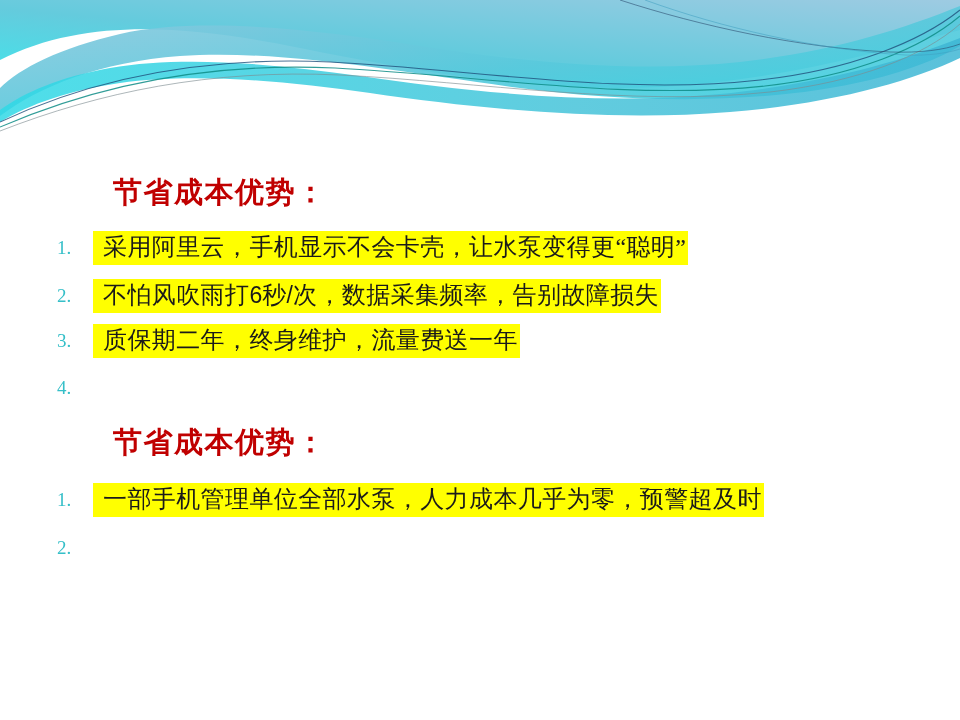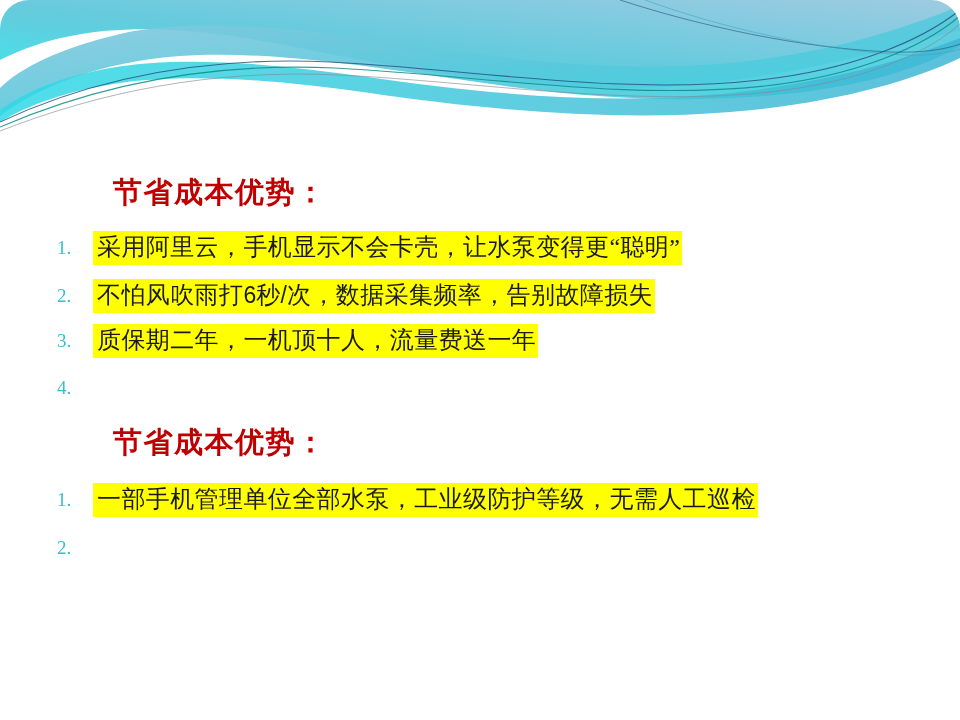--- a/index.html
+++ b/index.html
@@ -10,21 +10,20 @@
   }
   body {
     font-family: "Liberation Serif", "DejaVu Serif", serif;
   }
   #slide {
     position: relative;
     width: 960px;
     height: 720px;
     overflow: hidden;
     background: #ffffff;
-    border-radius: 29px;
   }
   #banner {
     position: absolute;
     left: 0;
     top: 0;
     width: 960px;
     height: 135px;
     overflow: hidden;
   }
   #banner svg {
@@ -71,21 +70,21 @@
     box-sizing: border-box;
     flex: 0 0 auto;
   }
   .txt {
     background: #FFFF00;
     color: #1a1a1a;
     font-family: "Liberation Serif", "DejaVu Serif", serif;
     font-size: 24px;
     line-height: 31px;
     letter-spacing: 0.4px;
-    padding: 1px 2px 2px 4px;
+    padding: 1px 2px 2px 10px;
     display: inline-block;
     text-align: center;
   }
   .txt .lat {
     font-family: "Liberation Sans", "DejaVu Sans", sans-serif;
     font-size: 23px;
     letter-spacing: 0;
   }
 
   
@@ -163,32 +162,32 @@
       <span class="txt"><span>采用阿里云，手机显示不会卡壳，让水泵变得更“聪明”</span></span>
     </div>
 
     <div class="list-item r2">
       <span class="num">2.</span>
       <span class="txt"><span>不怕风吹雨打</span><span class="lat">6</span><span>秒</span><span class="lat">/</span><span>次，数据采集频率，告别故障损失</span></span>
     </div>
 
     <div class="list-item r3">
       <span class="num">3.</span>
-      <span class="txt"><span>质保期二年，一机顶十人，流量费送一年</span></span>
+      <span class="txt"><span>质保期二年，终身维护，流量费送一年</span></span>
     </div>
 
     <div class="list-item r4">
       <span class="num">4.</span>
     </div>
 
     <div class="heading heading-2">节省成本优势：</div>
 
     <div class="list-item r5">
       <span class="num">1.</span>
-      <span class="txt"><span>一部手机管理单位全部水泵，工业级防护等级，无需人工巡检</span></span>
+      <span class="txt"><span>一部手机管理单位全部水泵，人力成本几乎为零，预警超及时</span></span>
     </div>
 
     <div class="list-item r6">
       <span class="num">2.</span>
     </div>
 
   </div>
 </div>
 
 </body></html>

